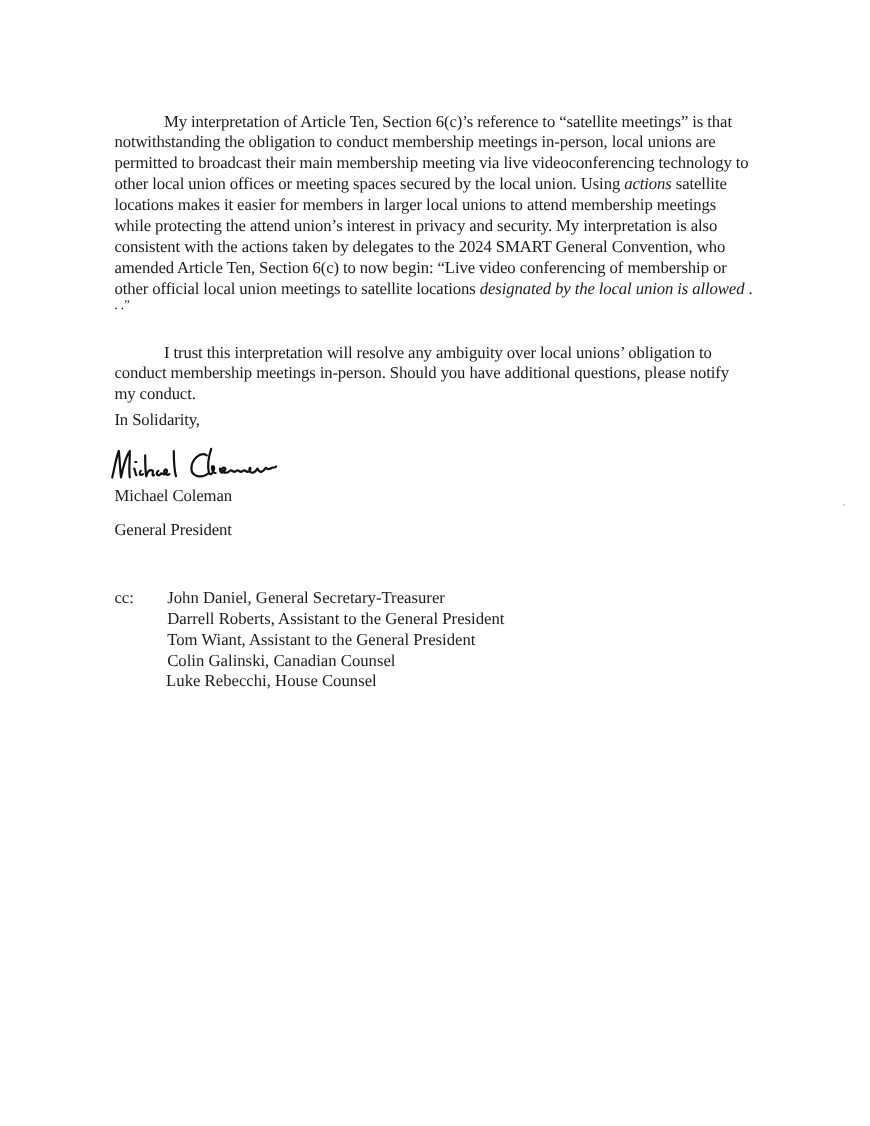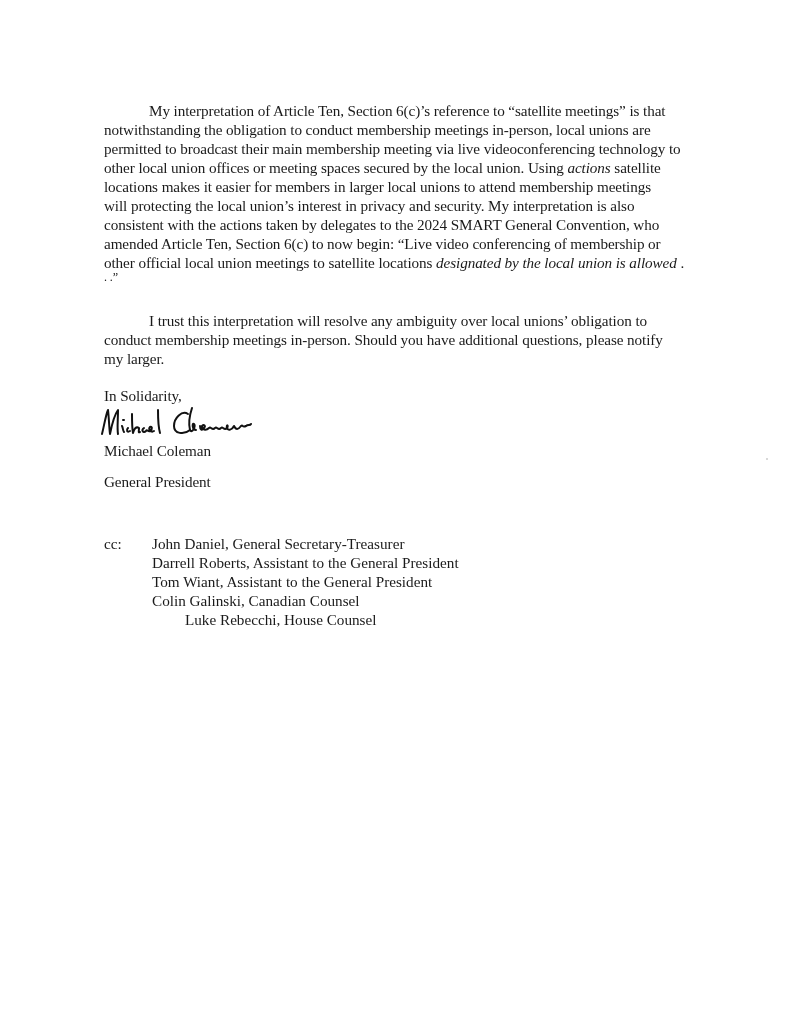--- a/index.html
+++ b/index.html
@@ -9,54 +9,54 @@
       color: #1a1a1a;
     }
     .page { position: absolute; left: 0; top: 0; width: 791px; height: 1024px; background: #fff; }
     .line {
       position: absolute; left: 104px; white-space: nowrap;
       font-size: 15.2px; line-height: 19px; letter-spacing: -0.1px;
     }
     .indent { left: 149px; }
     .cc-label { position: absolute; left: 104px; font-size: 15.2px; line-height: 19px; }
     .cc-line { position: absolute; left: 152px; font-size: 15.2px; line-height: 19px; white-space: nowrap; }
-    .cc-line.shift { left: 151px; margin-left: 34px; }
+    .cc-line.shift { left: 151px; }
     em { font-style: italic; }
     .sig { position: absolute; left: 96px; top: 404px; width: 190px; height: 36px; }
     .speck { position: absolute; left: 766px; top: 458px; width: 2px; height: 2px; background: #d8d8d8; }
   </style>
 </head>
 <body>
 
 <div class="page">
 
   <div>
     <div class="line indent" style="top:101px">My interpretation of Article Ten, Section 6(c)’s reference to “satellite meetings” is that</div>
     <div class="line" style="top:120px">notwithstanding the obligation to conduct membership meetings in-person, local unions are</div>
     <div class="line" style="top:139px">permitted to broadcast their main membership meeting via live videoconferencing technology to</div>
     <div class="line" style="top:158px">
       <span>other local union offices or meeting spaces secured by the local union.  Using </span><em>actions</em><span> satellite</span>
     </div>
     <div class="line" style="top:177px">locations makes it easier for members in larger local unions to attend membership meetings</div>
-    <div class="line" style="top:196px">will protecting the local union’s interest in privacy and security.  My interpretation is also</div>
+    <div class="line" style="top:196px">while protecting the attend union’s interest in privacy and security.  My interpretation is also</div>
     <div class="line" style="top:215px">consistent with the actions taken by delegates to the 2024 SMART General Convention, who</div>
     <div class="line" style="top:234px">amended Article Ten, Section 6(c) to now begin: “Live video conferencing of membership or</div>
     <div class="line" style="top:253px">
       <span>other official local union meetings to satellite locations </span><em>designated by the local union is allowed</em><span> .</span>
     </div>
     <div class="line" style="top:268px; font-size:12px;">. .”</div>
   </div>
 
   <div>
     <div class="line indent" style="top:311px">I trust this interpretation will resolve any ambiguity over local unions’ obligation to</div>
     <div class="line" style="top:330px">conduct membership meetings in-person.  Should you have additional questions, please notify</div>
-    <div class="line" style="top:349px">my larger.</div>
+    <div class="line" style="top:349px">my conduct.</div>
   </div>
 
-  <div class="line" style="top:386px">In Solidarity,</div>
+  <div class="line" style="top:372px">In Solidarity,</div>
 
   <svg class="sig" viewBox="0 0 190 36" aria-label="Michael Coleman signature">
     <g fill="none" stroke="#111" stroke-width="2" stroke-linecap="round" stroke-linejoin="round">
       <path d="M6 30 C8 22 10 10 12 6 C13 14 13 22 14 30 C16 20 19 10 22 6 C22 16 21 24 22 30"></path>
       <path d="M26 22 C27 24 27 27 28 28 M27 16 l1 0"></path>
       <path d="M32 24 C30 26 31 29 34 27 M36 10 C36 18 36 24 37 29 C38 25 40 22 43 24 C43 27 42 29 44 28"></path>
       <path d="M48 24 C45 26 47 30 50 27 C51 25 52 28 54 27 C57 25 56 22 54 23 C52 25 55 29 58 27"></path>
       <path d="M62 6 C62 14 62 22 64 29"></path>
       <path d="M92 10 C86 6 78 14 78 22 C78 30 88 31 94 26"></path>
       <path d="M96 4 C94 10 92 18 94 26 C96 30 100 22 98 20 C96 18 96 26 100 26"></path>

